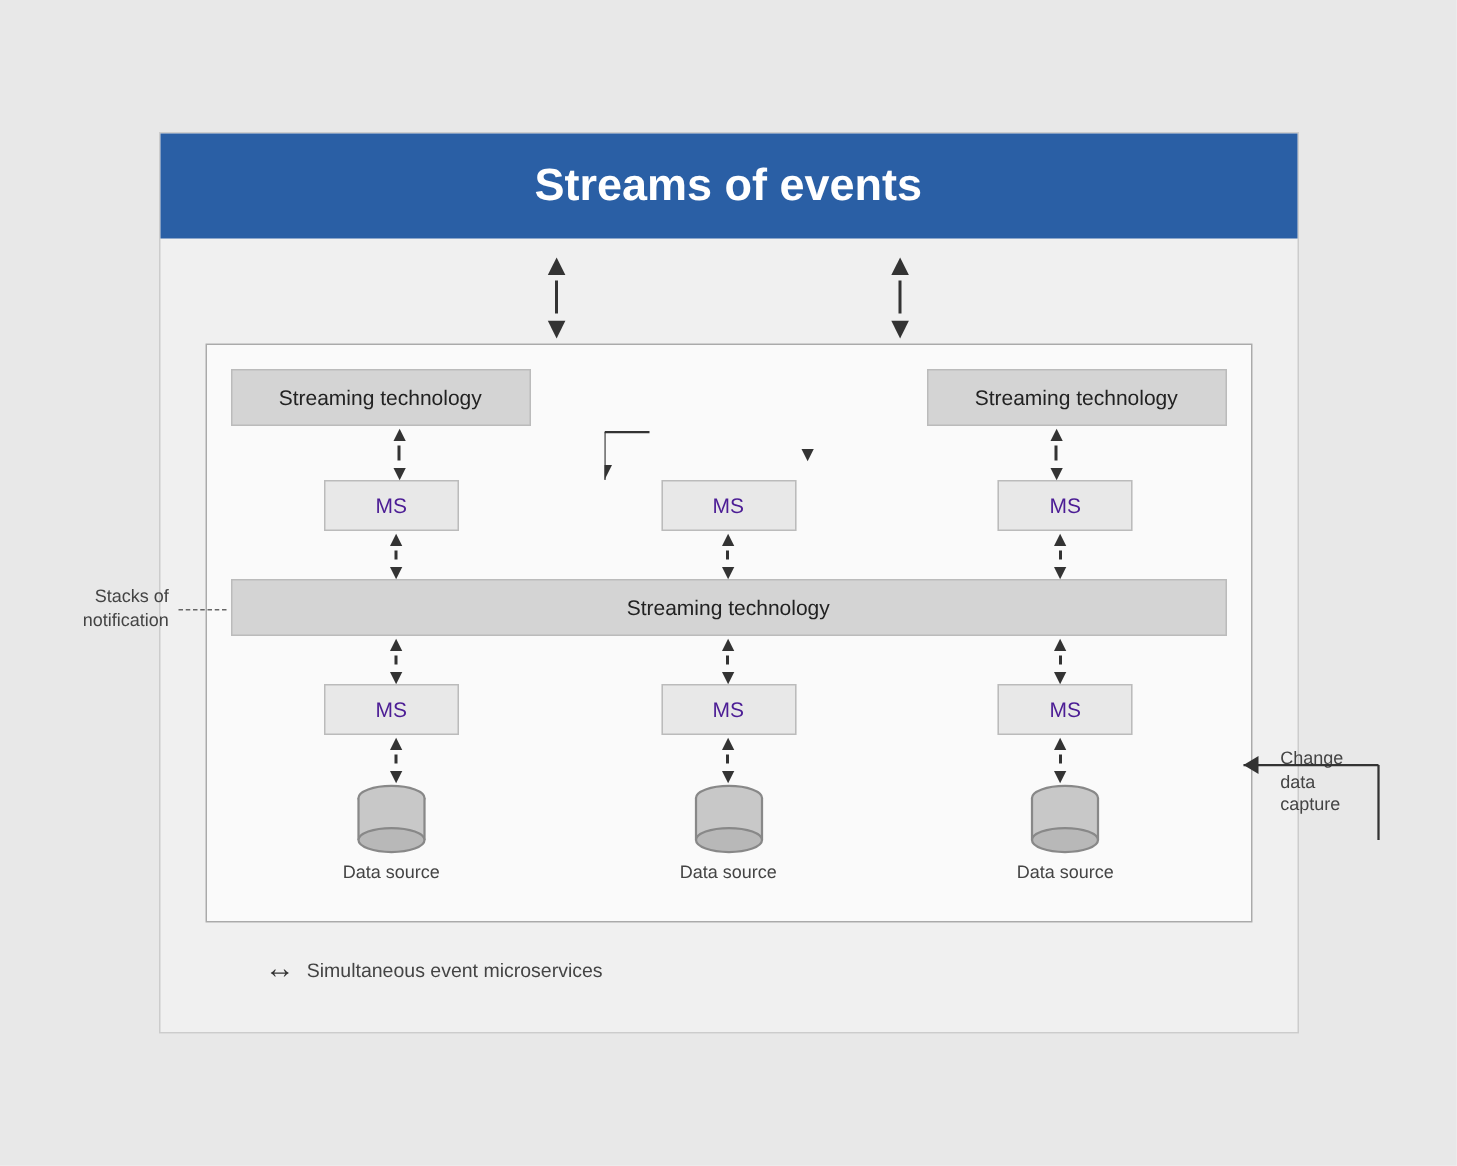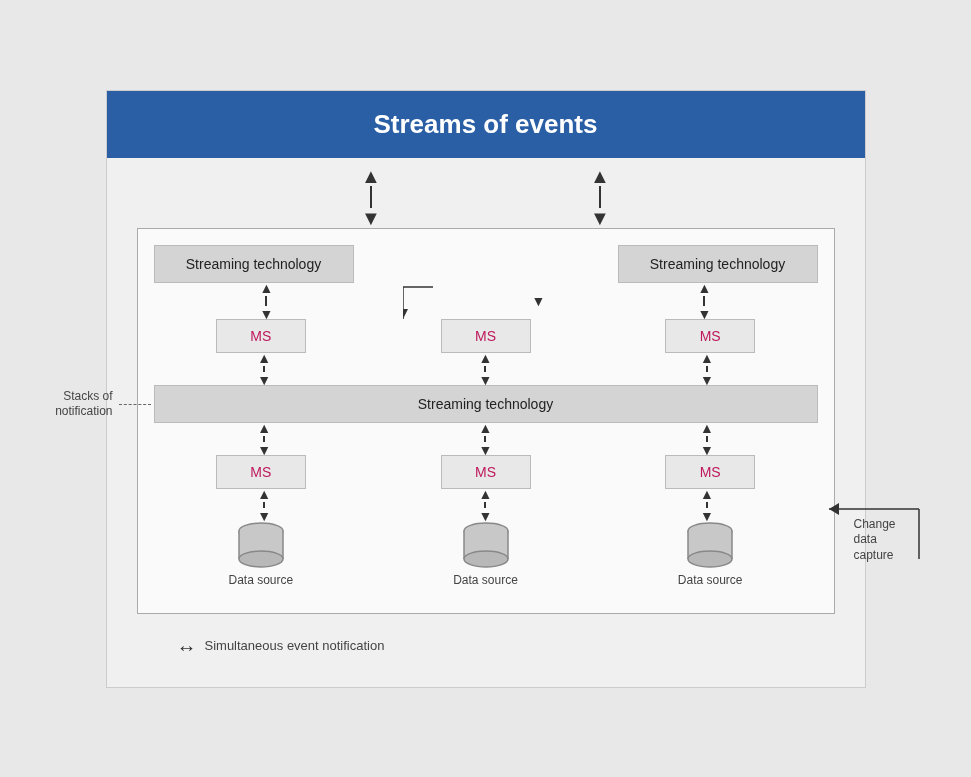--- a/index.html
+++ b/index.html
@@ -18,21 +18,21 @@
       border: 1px solid #ccc;
       padding-bottom: 30px;
     }
     .header-bar {
       background: #2a5fa5;
       padding: 18px 20px;
       text-align: center;
     }
     .header-bar h1 {
       color: #fff;
-      font-size: 26px;
+      font-size: 30px;
       font-weight: bold;
     }
     .stream-box {
       background: #d4d4d4;
       border: 1px solid #bbb;
       padding: 10px 20px;
       text-align: center;
       font-size: 14px;
       color: #222;
       min-width: 180px;
@@ -47,21 +47,21 @@
       width: 100%;
     }
 
     
     .ms-box {
       background: #e8e8e8;
       border: 1px solid #bbb;
       padding: 8px 20px;
       text-align: center;
       font-size: 14px;
-      color: #be185d;
+      color: #4c1d95;
       min-width: 80px;
     }
 
     .row {
       display: flex;
       justify-content: space-around;
       align-items: center;
       width: 100%;
     }
 
@@ -101,21 +101,21 @@
     </div>
 
     <div style="border: 1.5px solid #aaa; background:#fafafa; position:relative; padding: 16px 16px 26px;">
 
       <div style="position:absolute; left:-115px; top:160px; font-size:12px; color:#444; text-align:right; width:90px; line-height:1.3;">
         <span style="white-space:pre-line;">Stacks of
 notification</span>
         <div style="position:absolute; right:-38px; top:50%; width:32px; border-top:1.5px dashed #666;"></div>
       </div>
 
-      <div style="position:absolute; right:-100px; top:288px; font-size:12px; color:#444; text-align:left; width:80px; line-height:1.3;">
+      <div style="position:absolute; right:-100px; top:268px; font-size:12px; color:#444; text-align:left; width:80px; line-height:1.3;">
         <span style="white-space:pre-line;">Change
 data
 capture</span>
       </div>
 
       <svg style="position:absolute; right:-100px; top:260px; width:105px; height:80px; overflow:visible;">
 
         <line x1="0" y1="20" x2="90" y2="20" stroke="#333" stroke-width="1.5"></line>
 
         <polygon points="0,20 10,14 10,26" fill="#333"></polygon>
@@ -317,17 +317,17 @@
             <ellipse cx="28" cy="38" rx="22" ry="8" fill="#b8b8b8" stroke="#888" stroke-width="1.5"></ellipse>
           </svg>
           <div style="font-size:12px; color:#444; margin-top:4px;">Data source</div>
         </div>
       </div>
 
     </div>
 
     <div style="display:flex; align-items:center; margin-top:20px; margin-left:40px; gap:8px;">
       <span style="font-size:20px; color:#333;">↔</span>
-      <span style="font-size:13px; color:#444;">Simultaneous event notification</span>
+      <span style="font-size:13px; color:#444;">Simultaneous event microservices</span>
     </div>
 
   </div>
 </div>
 
 </body></html>

